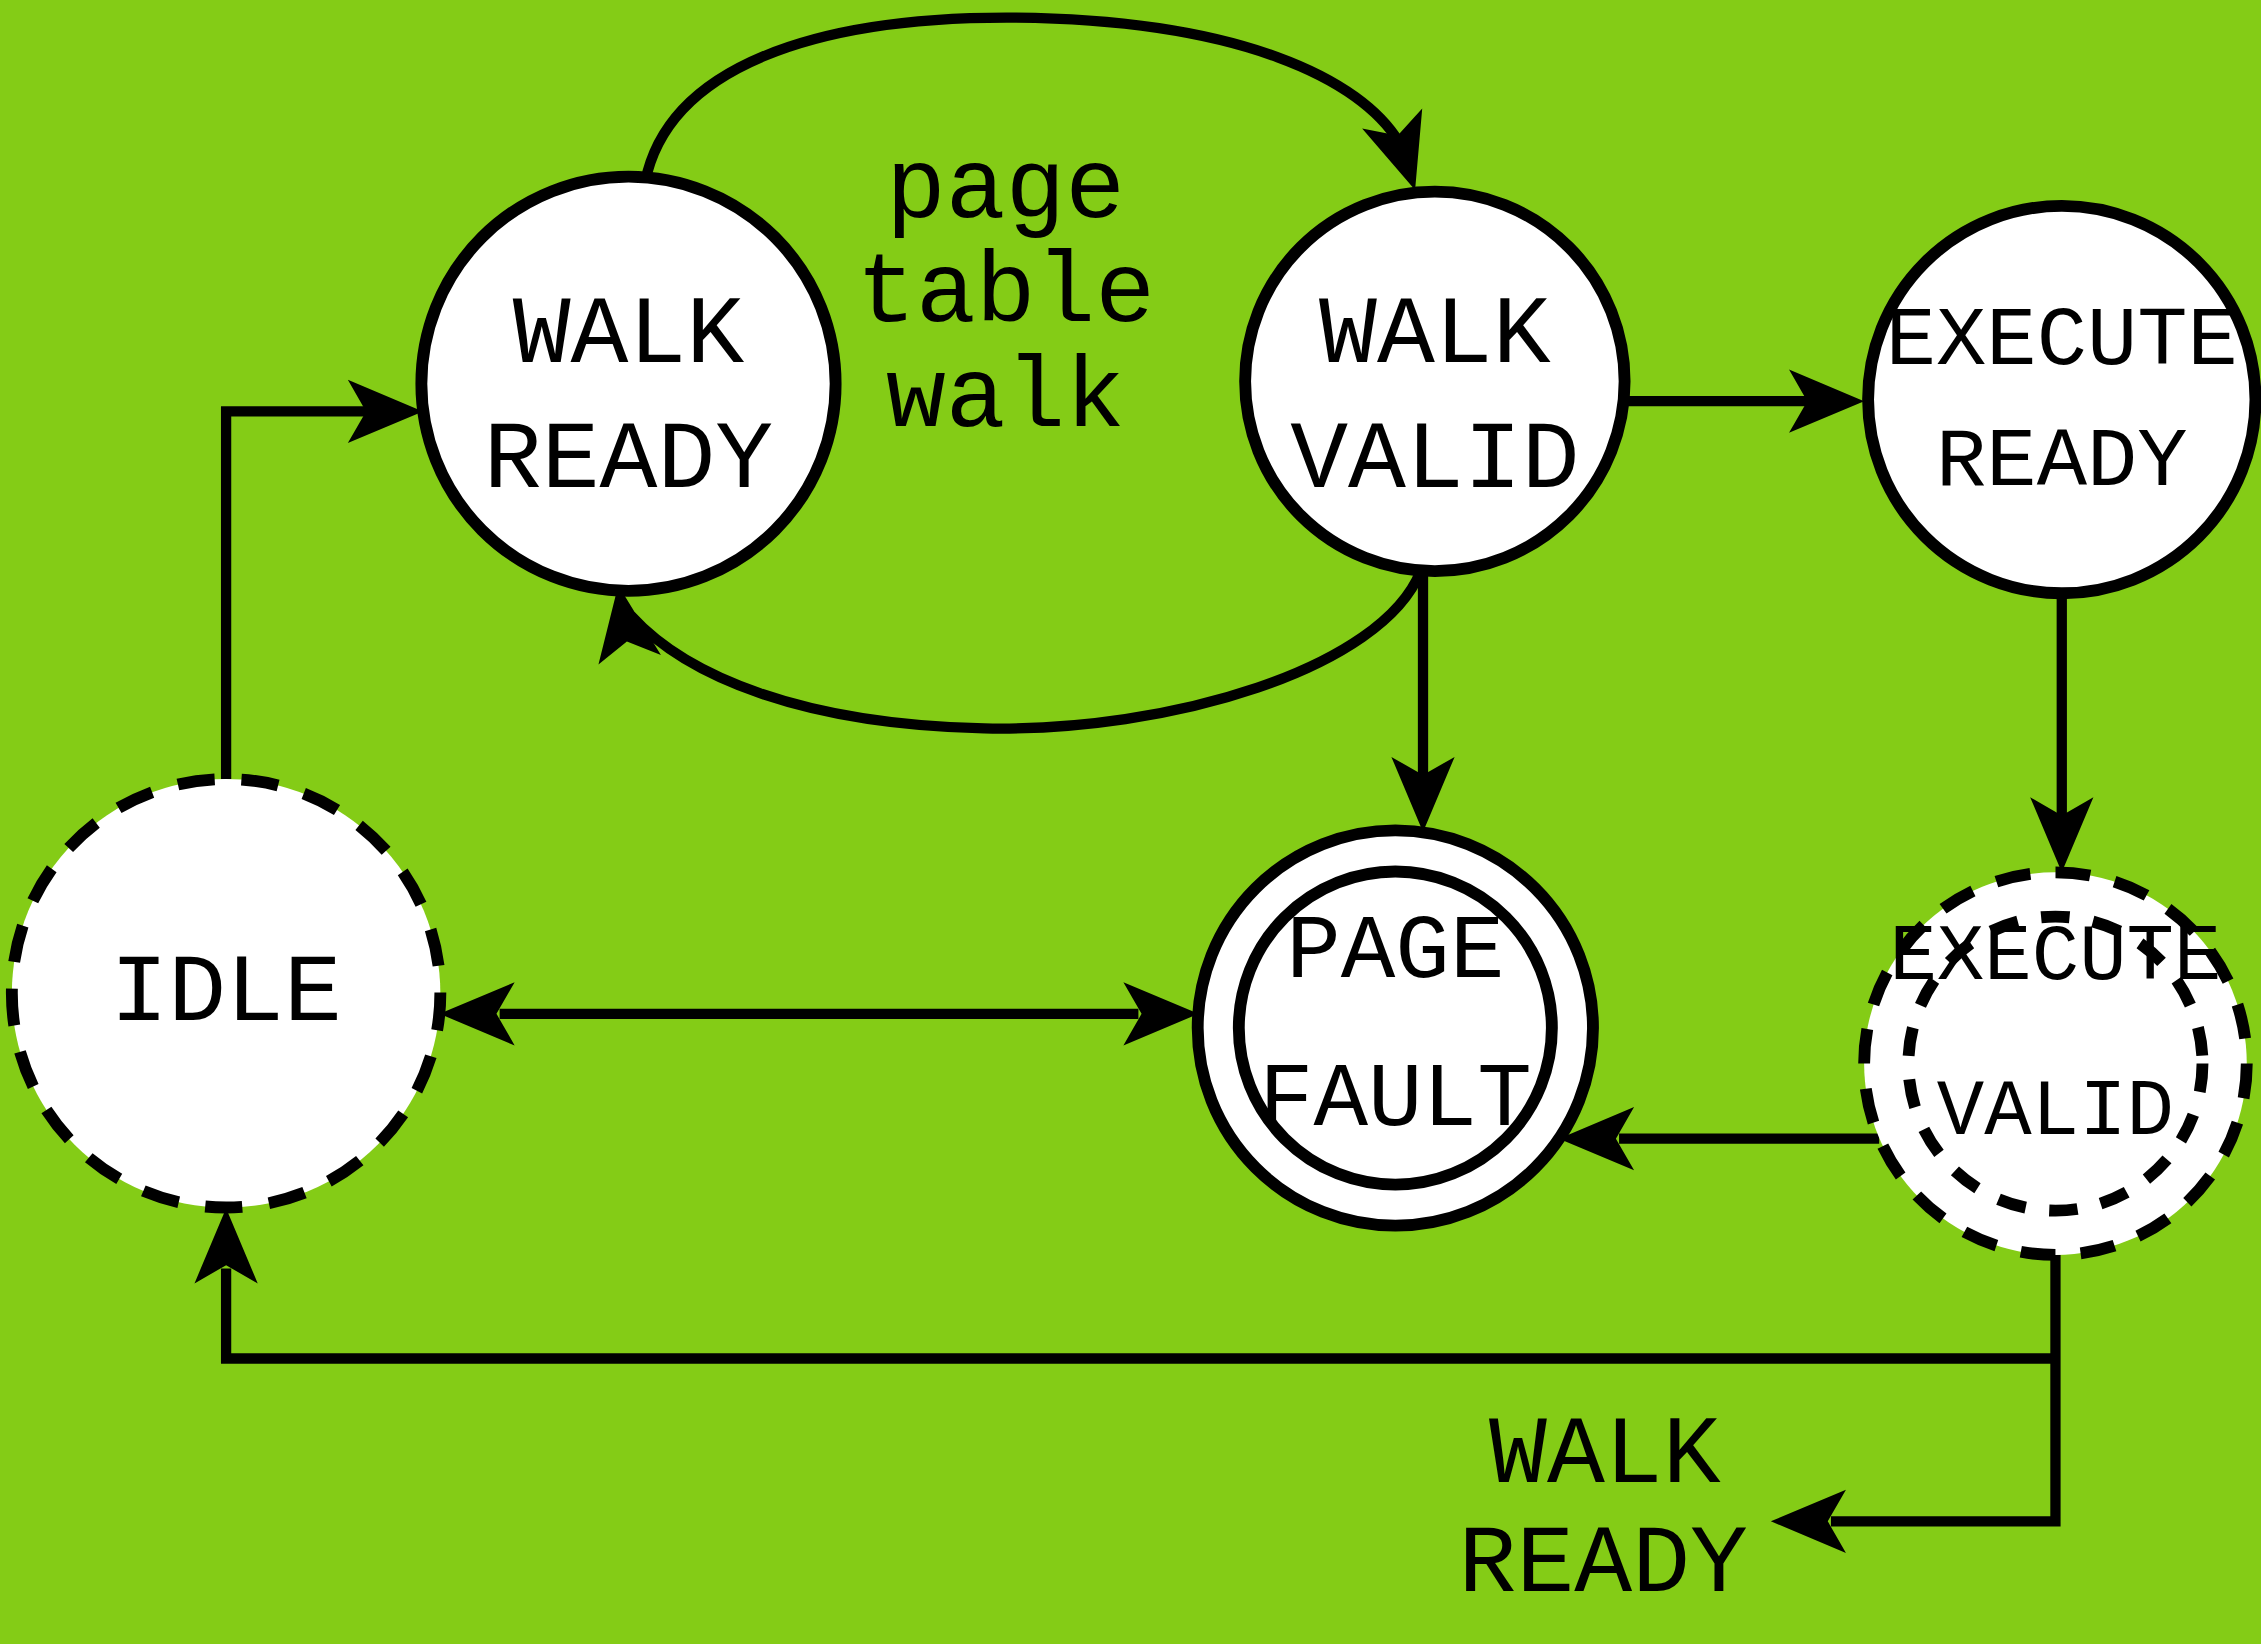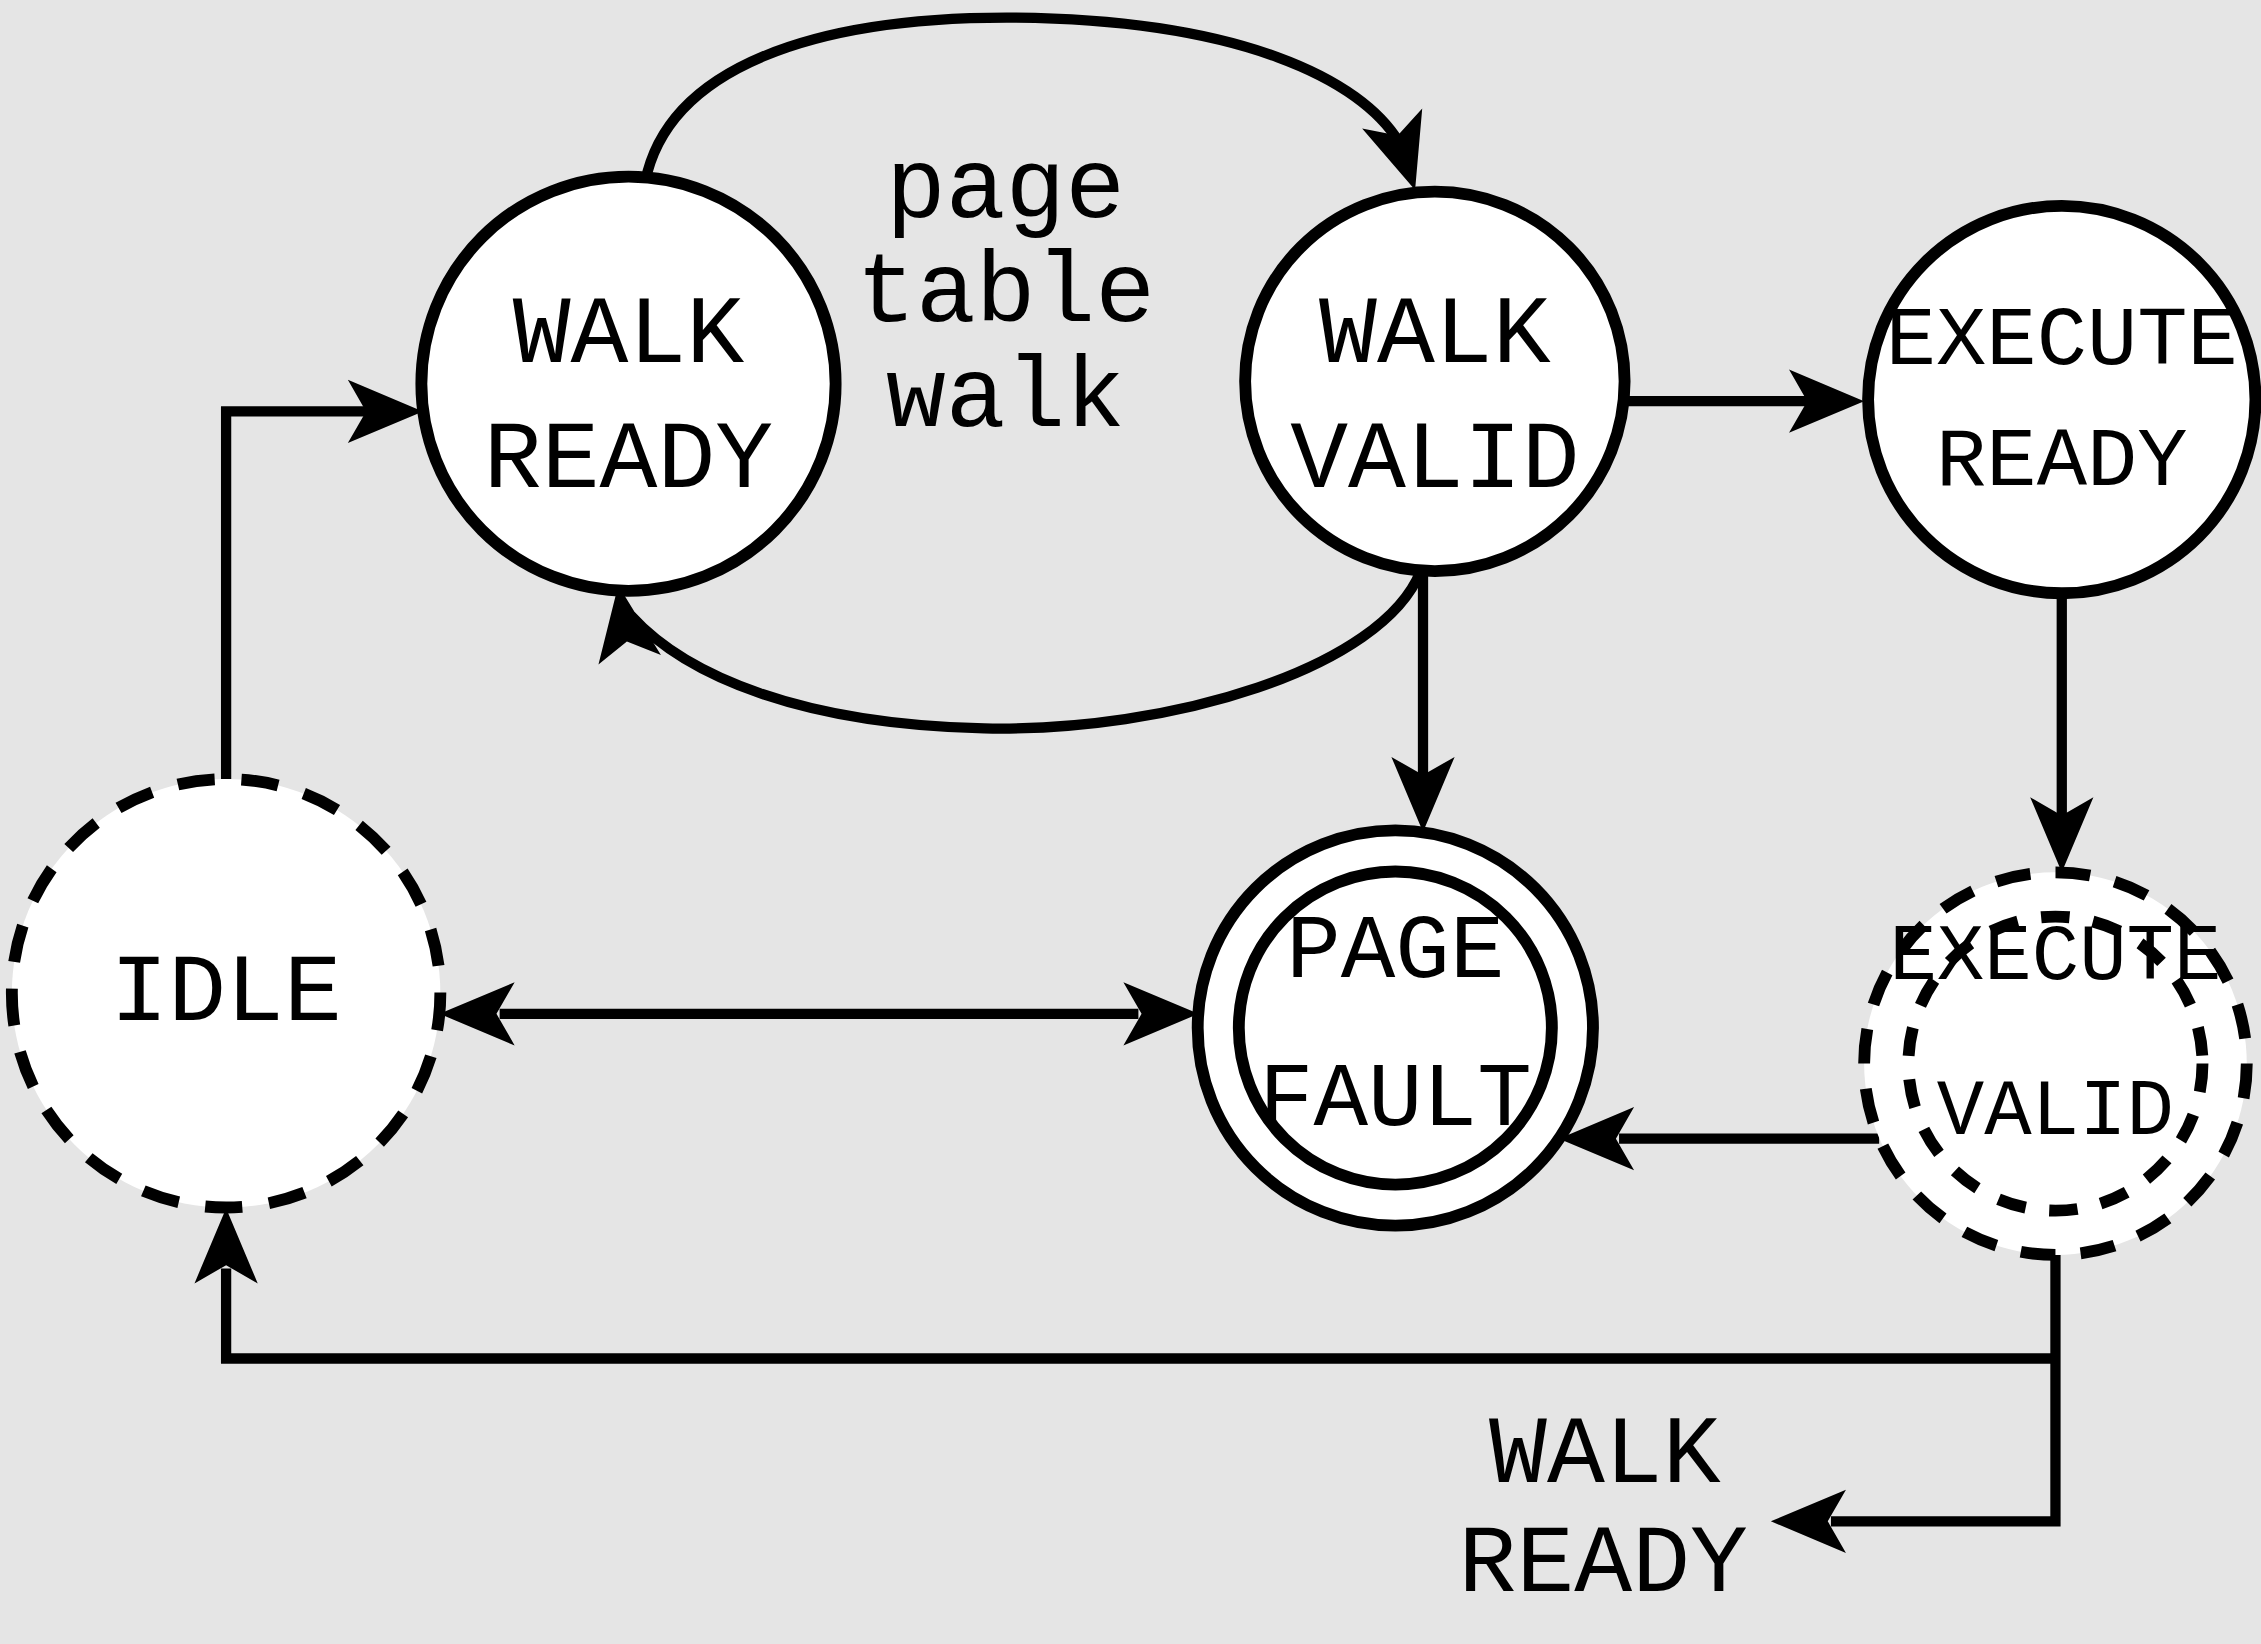--- a/index.html
+++ b/index.html
@@ -3,21 +3,21 @@
 <meta charset="utf-8">
 <style>
   html, body {
     margin: 0;
     padding: 0;
     background: #ffffff;
   }
   .canvas-wrap {
     width: 2261px;
     height: 1645px;
-    background: #e5e5e5;
+    background: #84cc16;
   }
   svg { display: block; }
   .edge {
     fill: none;
     stroke: #000000;
     stroke-width: 13;
     stroke-linejoin: miter;
     stroke-linecap: butt;
   }
   .head {

